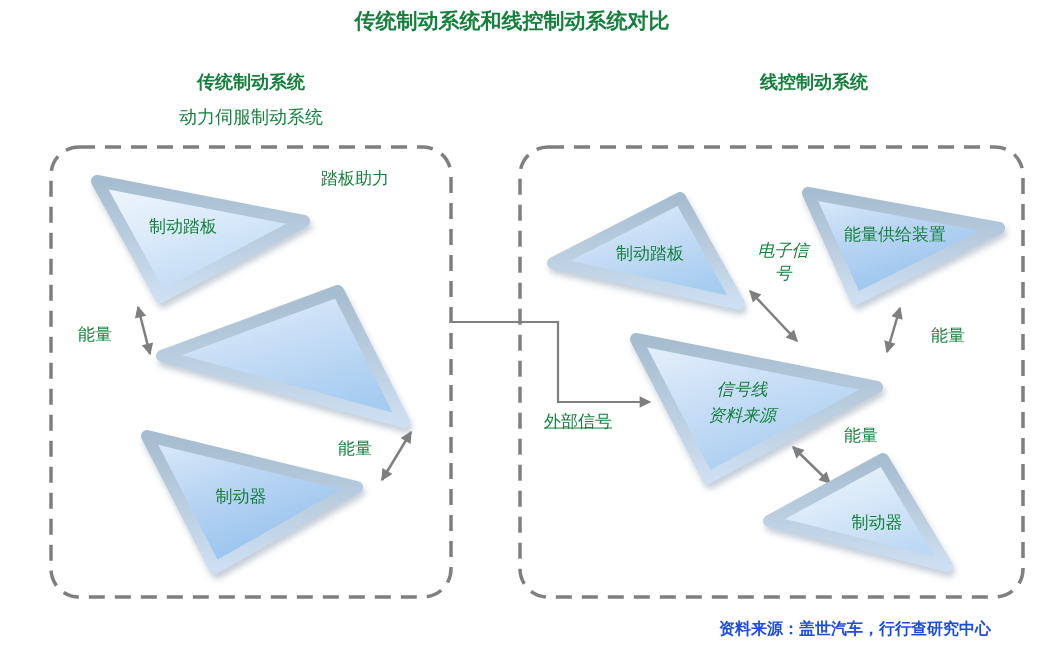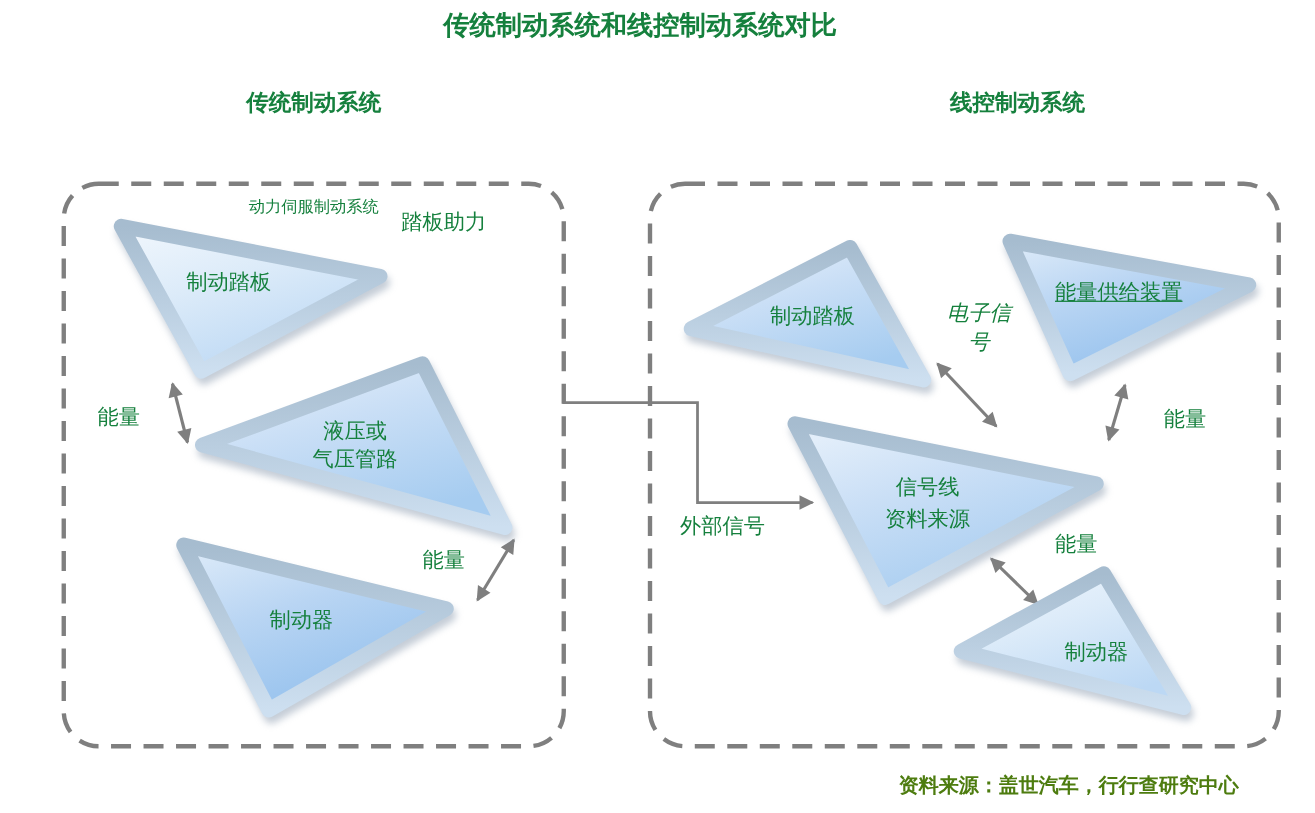--- a/index.html
+++ b/index.html
@@ -14,24 +14,24 @@
   .tri { stroke:url(#rim); stroke-width:12; stroke-linejoin:round;
          filter:drop-shadow(2px 5px 3px rgba(110,130,155,0.40)); }
   .arrow { stroke:#7f7f7f; stroke-width:2.5; fill:none; }
   .connector { stroke:#7f7f7f; stroke-width:2.2; fill:none; }
   .lbl { position:absolute; transform:translate(-50%,-50%);
          font-size:17px; color:#15803d; white-space:nowrap; text-align:center;
          line-height:1.35; }
   .lbl span { display:block; }
   .heading { font-weight:bold; font-size:18px; }
   .title { font-weight:bold; font-size:21px; }
-  .sub { font-size:13px;margin-top:48px; }
-  .source { font-weight:bold; font-size:16px; color:#4d7c0f; }
+  .sub { font-size:18px; }
+  .source { font-weight:bold; font-size:16px; color:#1d4ed8; }
   .lh23 { line-height:23px; }
-  .lh26 { line-height:26px; }
+  .lh26 { line-height:26px;font-style:italic; }
 </style>
 </head>
 <body>
 
 <div id="canvas">
 
   <svg class="layer" width="1052" height="650" viewBox="0 0 1052 650">
     <defs>
       <linearGradient id="gA" x1="0" y1="0" x2="0.55" y2="1">
         <stop offset="0%" stop-color="#f1f7fd"></stop>
@@ -78,38 +78,34 @@
     <path class="tri" fill="url(#gA)" d="M883,459 L769,521 L947,566 Z"></path>
   </svg>
 
   <div class="lbl title" style="left:512px; top:21px;">传统制动系统和线控制动系统对比</div>
   <div class="lbl heading" style="left:251px; top:82px;">传统制动系统</div>
   <div class="lbl sub" style="left:251px; top:117px;">动力伺服制动系统</div>
   <div class="lbl heading" style="left:766px; top:82px;margin-left:48px;">线控制动系统</div>
 
   <div class="lbl" style="left:355px; top:179px;">踏板助力</div>
   <div class="lbl" style="left:183px; top:227px;">制动踏板</div>
-  <div class="lbl lh23" style="left:284px; top:356px;">
-    <span>液压或</span>
-    <span>气压管路</span>
-  </div>
   <div class="lbl" style="left:241px; top:497px;">制动器</div>
   <div class="lbl" style="left:95px; top:335px;">能量</div>
   <div class="lbl" style="left:355px; top:449px;">能量</div>
 
   <div class="lbl" style="left:650px; top:254px;">制动踏板</div>
-  <div class="lbl" style="left:895px; top:235px;text-decoration:underline;">能量供给装置</div>
+  <div class="lbl" style="left:895px; top:235px;">能量供给装置</div>
   <div class="lbl lh23" style="left:783px; top:262px;font-style:italic;">
     <span>电子信</span>
     <span>号</span>
   </div>
   <div class="lbl lh26" style="left:742px; top:403px;">
     <span>信号线</span>
     <span>资料来源</span>
   </div>
   <div class="lbl" style="left:948px; top:336px;">能量</div>
   <div class="lbl" style="left:861px; top:436px;">能量</div>
-  <div class="lbl" style="left:578px; top:422px;">外部信号</div>
+  <div class="lbl" style="left:578px; top:422px;text-decoration:underline;">外部信号</div>
   <div class="lbl" style="left:877px; top:523px;">制动器</div>
 
   <div class="lbl source" style="left:855px; top:629px;">资料来源：盖世汽车，行行查研究中心</div>
 
 </div>
 
 </body></html>

